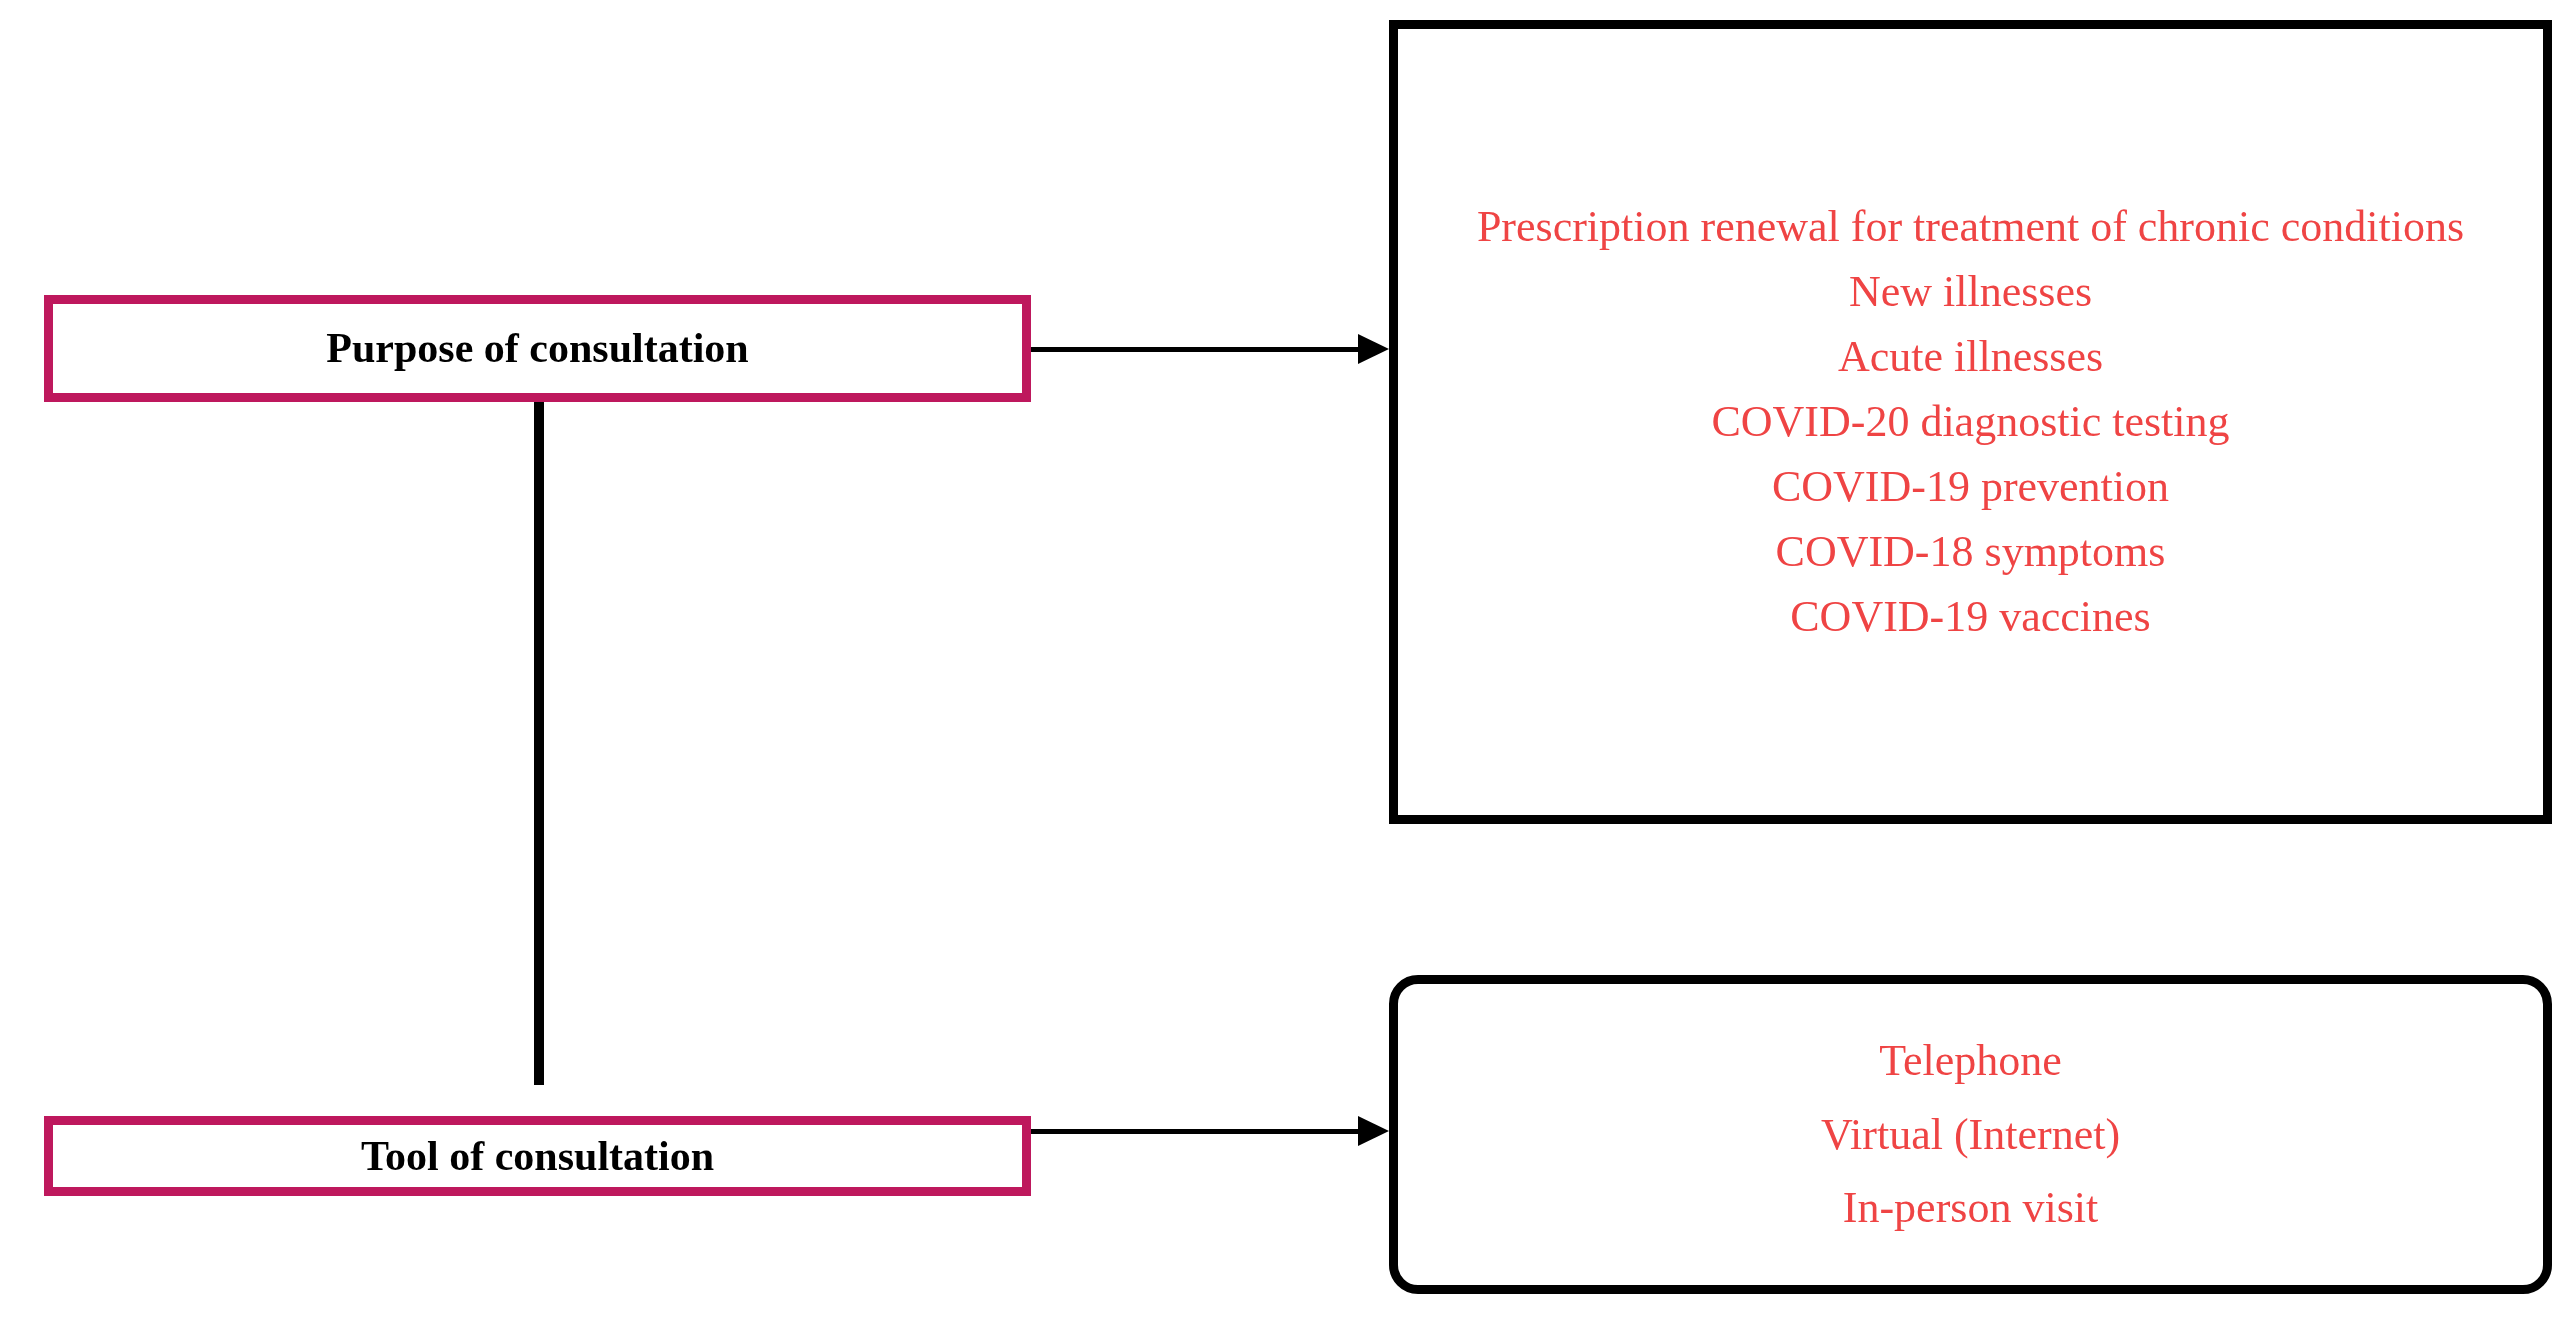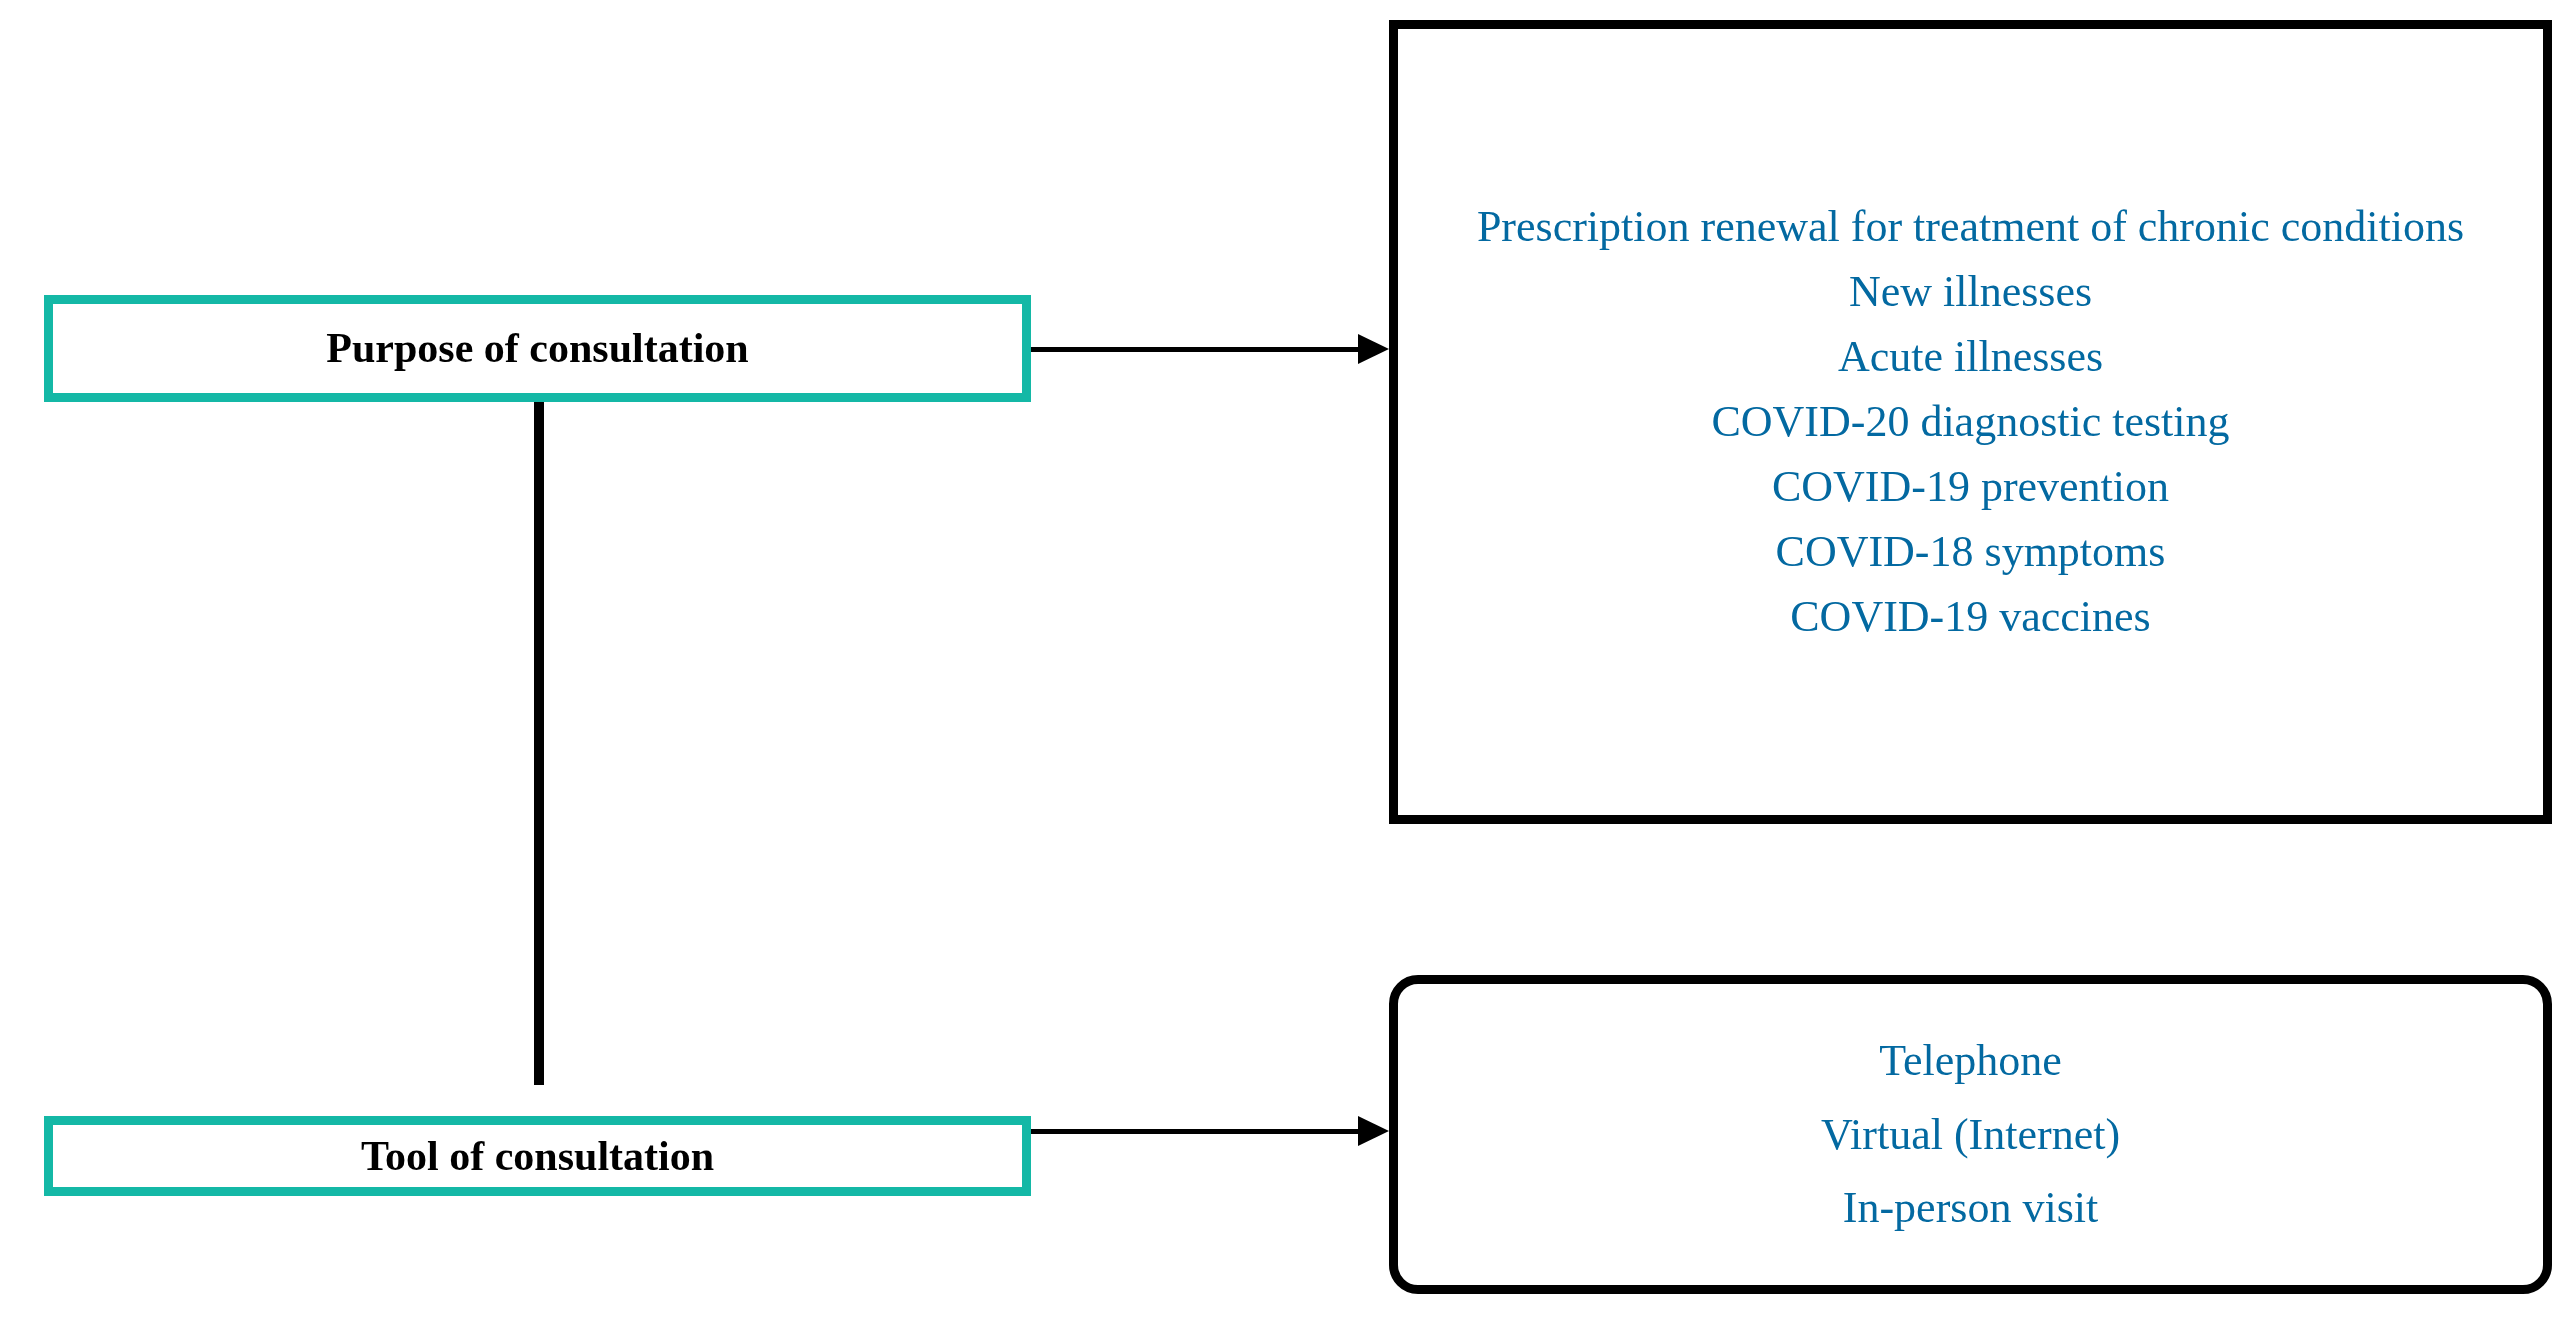--- a/index.html
+++ b/index.html
@@ -14,21 +14,21 @@
     background: #ffffff;
     overflow: hidden;
     font-family: "Liberation Serif", "DejaVu Serif", serif;
   }
 
   
   .cat-box {
     position: absolute;
     box-sizing: border-box;
     background: #ffffff;
-    border: 9px solid #14b8a6;
+    border: 9px solid #be185d;
     display: flex;
     align-items: center;
     justify-content: center;
   }
   .cat-label {
     font-family: "Liberation Serif", "DejaVu Serif", serif;
     font-weight: bold;
     font-size: 42px;
     line-height: 1.1;
     color: #000000;
@@ -51,21 +51,21 @@
     justify-content: center;
   }
   #box-purpose-items { left: 1389px; top: 19.7px;   width: 1163px; height: 804px; }
   #box-tool-items    { left: 1389px; top: 975px; width: 1163px; height: 319px; border-radius: 29px; }
 
   .detail-line {
     font-family: "Liberation Serif", "DejaVu Serif", serif;
     font-weight: normal;
     font-size: 44px;
     line-height: 1.0;
-    color: #0369a1;
+    color: #ef4444;
     text-align: center;
     white-space: pre-line;
     padding: 4.9px 28px;
   }
   #box-purpose-items .detail-line { padding: 10.5px 28px; }
   #box-tool-items .detail-line    { padding: 14.7px 28px; }
 
   
   .vert-trunk {
     position: absolute;

